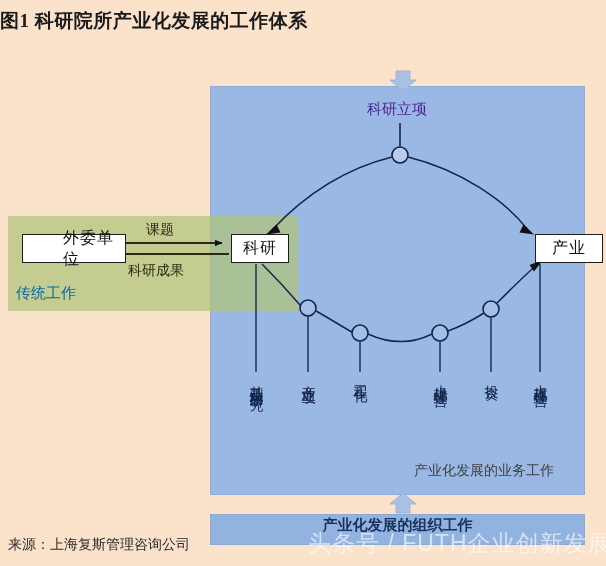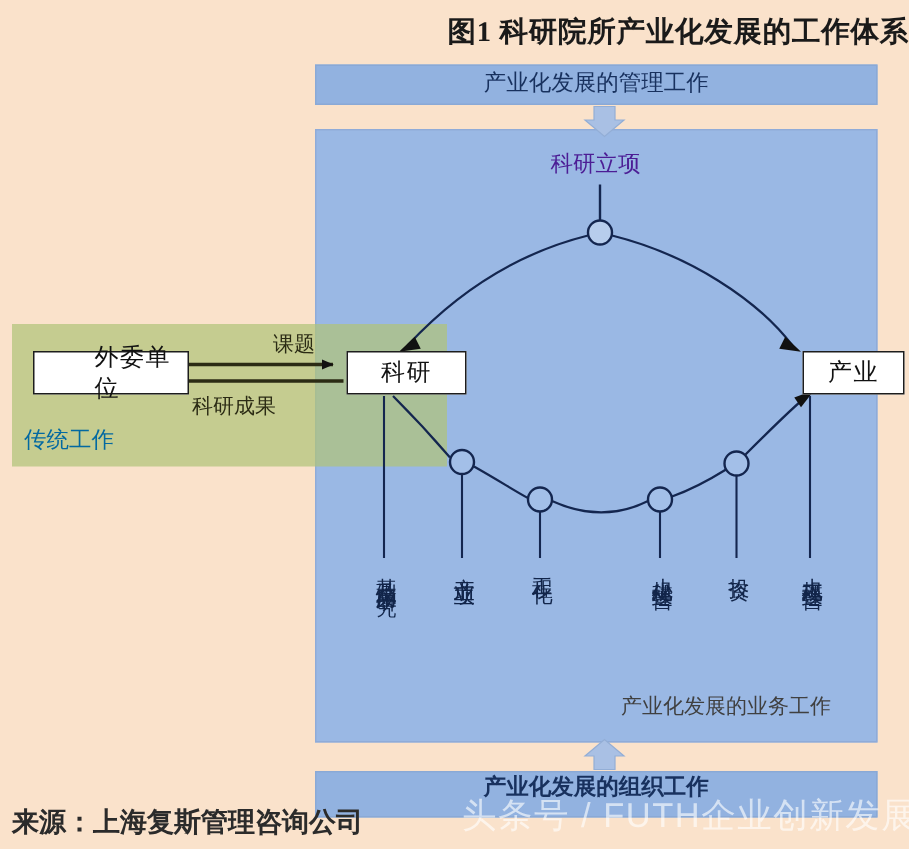--- a/index.html
+++ b/index.html
@@ -22,21 +22,21 @@
     height: 566px;
     background: #fae2cb;
   }
 
   
   .fig-title {
     position: absolute;
     left: 0;
     top: 8px;
     width: 606px;
-    text-align: right;
+    text-align: left;
     font-size: 19px;
     font-weight: 700;
     color: #1a1a1a;
     letter-spacing: 0.5px;
     font-family: "Liberation Serif", "DejaVu Serif", serif;
   }
 
   
   .bar {
     position: absolute;
@@ -120,32 +120,32 @@
     box-sizing: border-box;
     display: flex;
     align-items: center;
     justify-content: center;
     font-size: 16px;
     color: #111;
     letter-spacing: 1px;
     font-family: "Liberation Serif", "DejaVu Serif", serif;
   }
   .node-waiwei { left: 22px;  top: 234px; width: 104px; height: 29px; padding-left: 40px; }
-  .node-keyan  { left: 231px; top: 234px; width: 80px; height: 29px; }
+  .node-keyan  { left: 231px; top: 234px; width: 58px; height: 29px; }
   .node-chanye { left: 535px; top: 234px; width: 68px; height: 29px; }
 
   
   .edge-label {
     position: absolute;
     font-size: 14px;
     color: #2b2b14;
     white-space: nowrap;
     font-family: "Liberation Serif", "DejaVu Serif", serif;
   }
-  .lbl-keti   { left: 146px; top: 221px; margin-left: 36px; }
+  .lbl-keti   { left: 146px; top: 221px; }
   .lbl-chengguo { left: 128px; top: 262px; }
 
   
   .vlabel {
     position: absolute;
     writing-mode: vertical-rl;
     text-orientation: upright;
     font-size: 14px;
     letter-spacing: 2px;
     color: #12254a;
@@ -162,47 +162,43 @@
     height: 566px;
     overflow: visible;
     pointer-events: none;
   }
 
   
   .source-text {
     position: absolute;
     left: 8px;
     top: 536px;
-    font-size: 18px;
+    font-size: 14px;
     color: #2b2b2b;
     white-space: nowrap;
     font-family: "Liberation Serif", "DejaVu Serif", serif;
-    font-weight: bold;
   }
   .watermark {
     position: absolute;
     left: 308px;
     top: 528px;
     font-size: 23px;
     color: rgba(255,255,255,0.62);
     white-space: nowrap;
     letter-spacing: 1px;
     font-family: "Liberation Sans", sans-serif;
   }
 </style>
 </head>
 <body>
 
 <div id="figure-root">
 
   <div class="fig-title">图1  科研院所产业化发展的工作体系</div>
 
-  <div class="bar bar-top">
-    <span>产业化发展的管理工作</span>
-  </div>
 
   <div class="main-panel"></div>
 
   <div class="green-panel"></div>
   <div class="green-label">传统工作</div>
 
   <svg class="layer" viewBox="0 0 606 566">
     <defs>
       <marker id="arrowBlack" markerWidth="9" markerHeight="9" refX="7.5" refY="4" orient="auto" markerUnits="userSpaceOnUse">
         <path d="M0,0.6 L8,4 L0,7.4 z" fill="#111111"></path>

